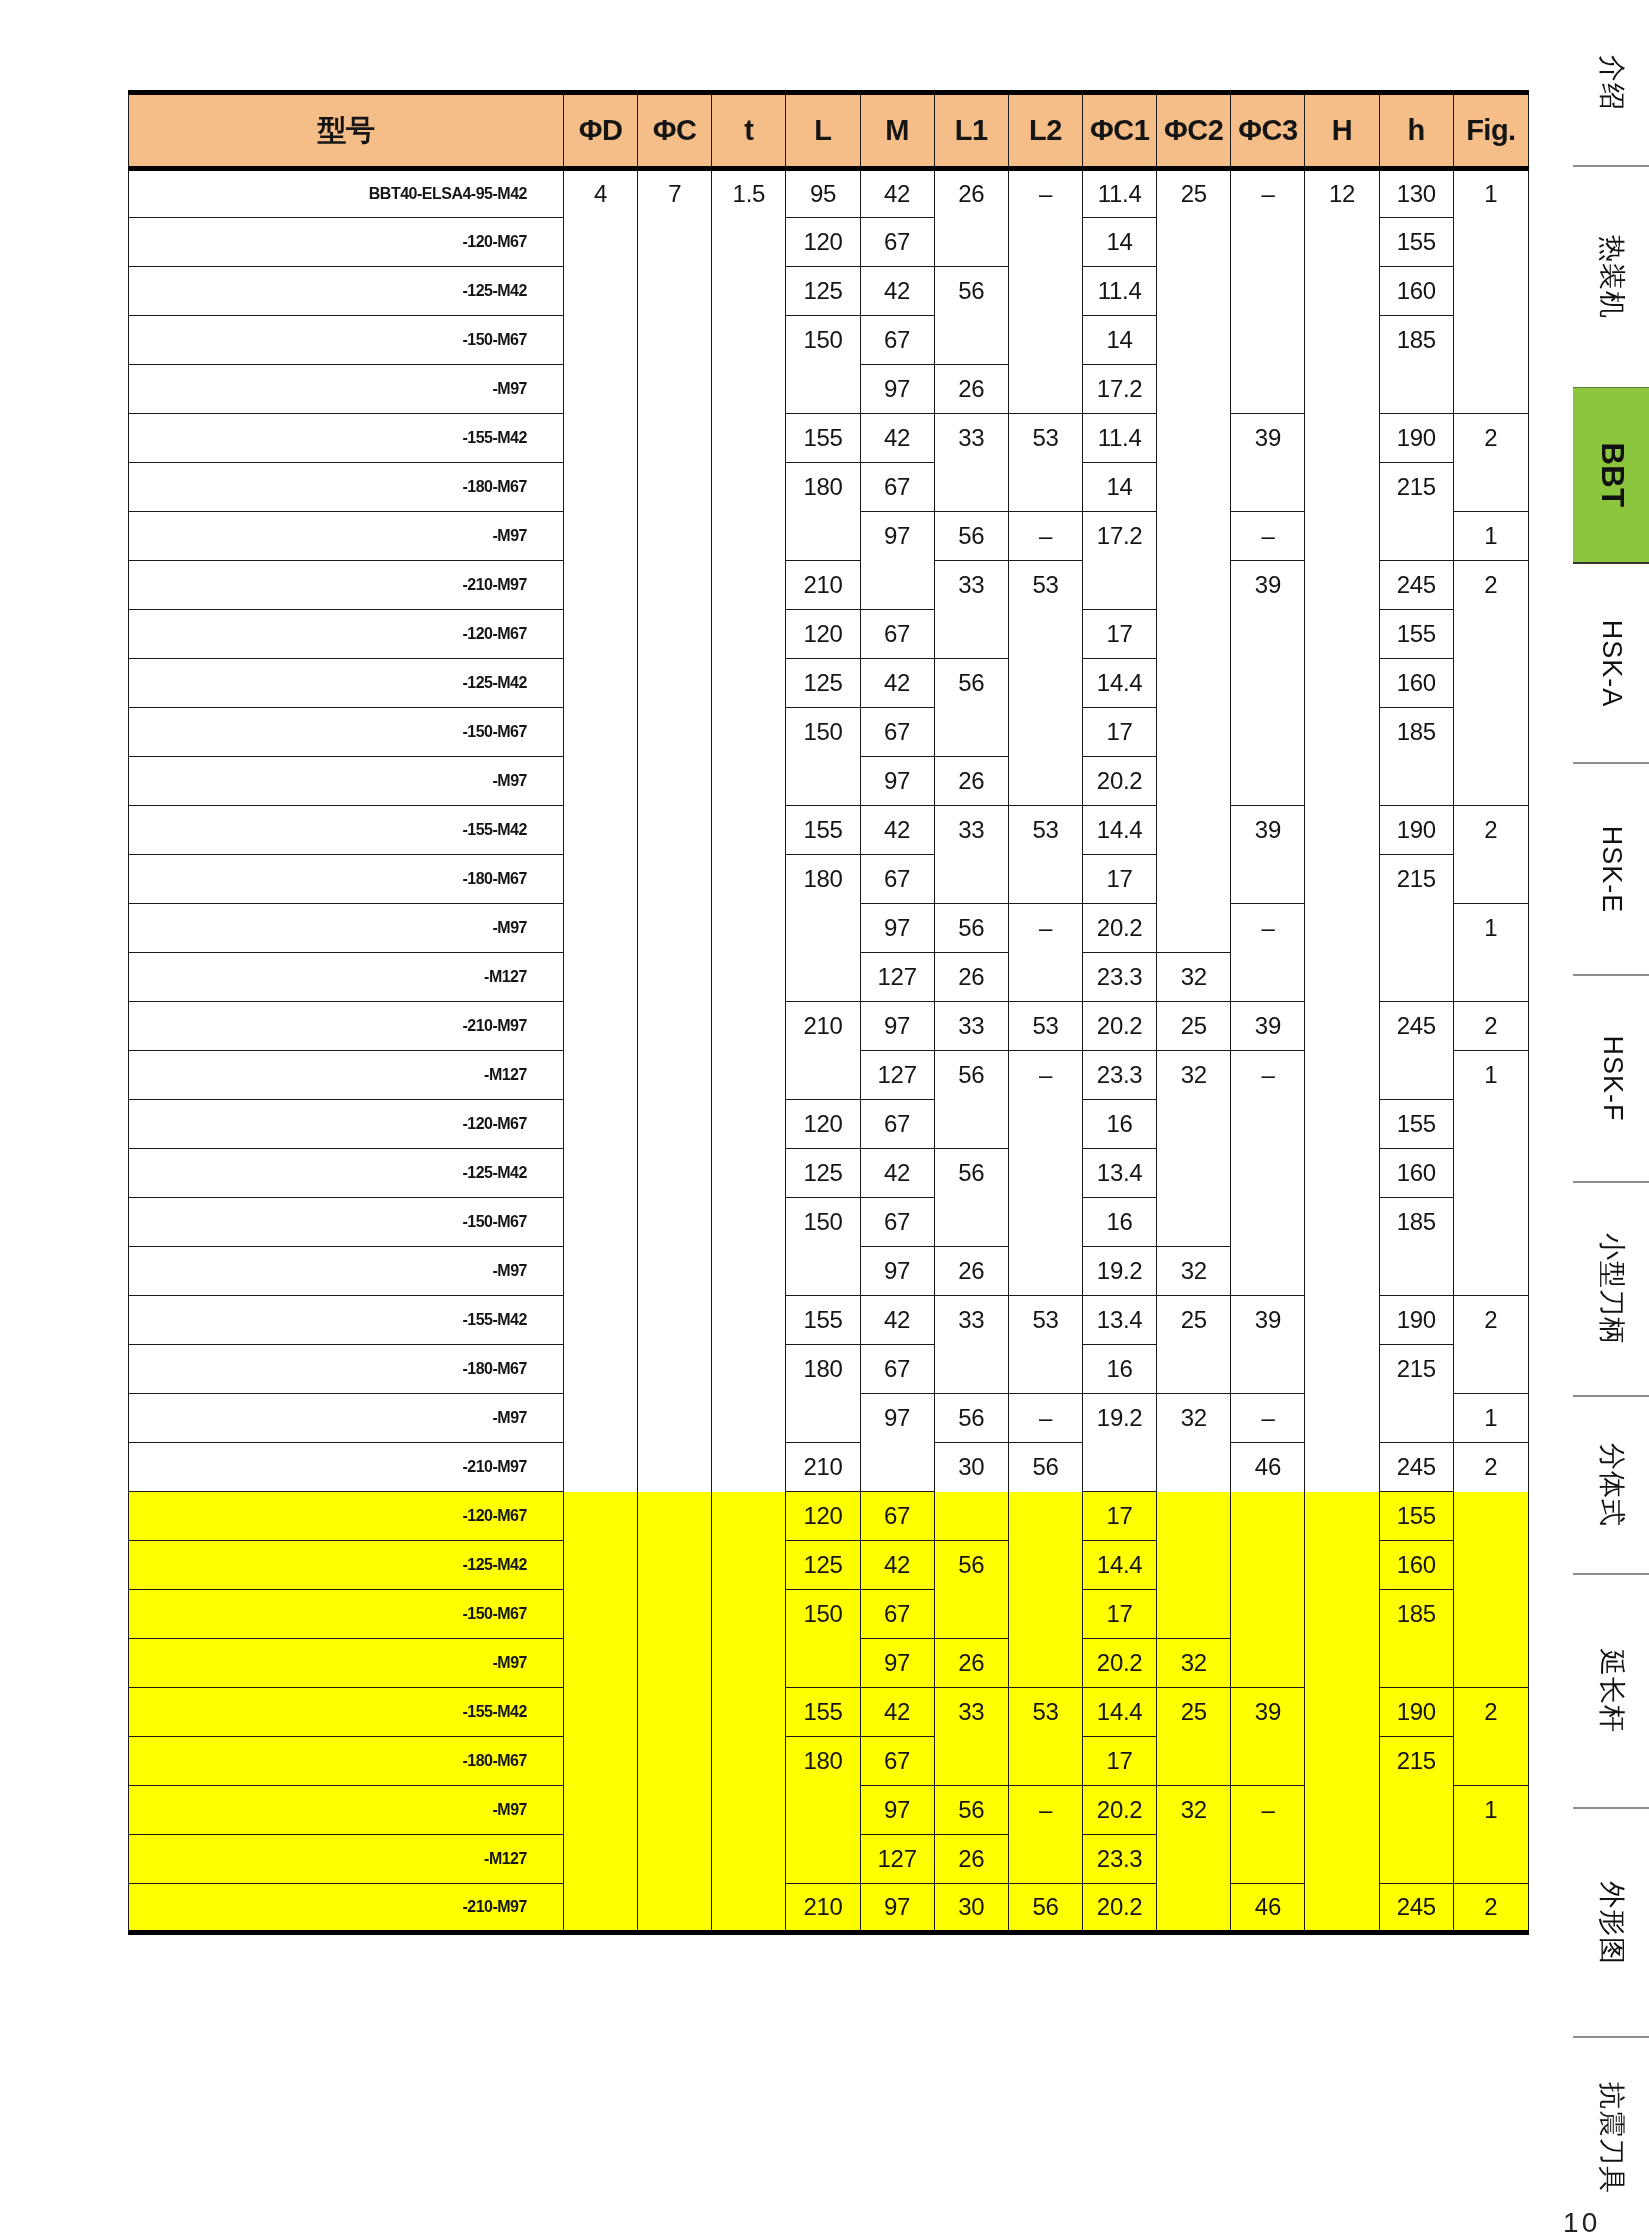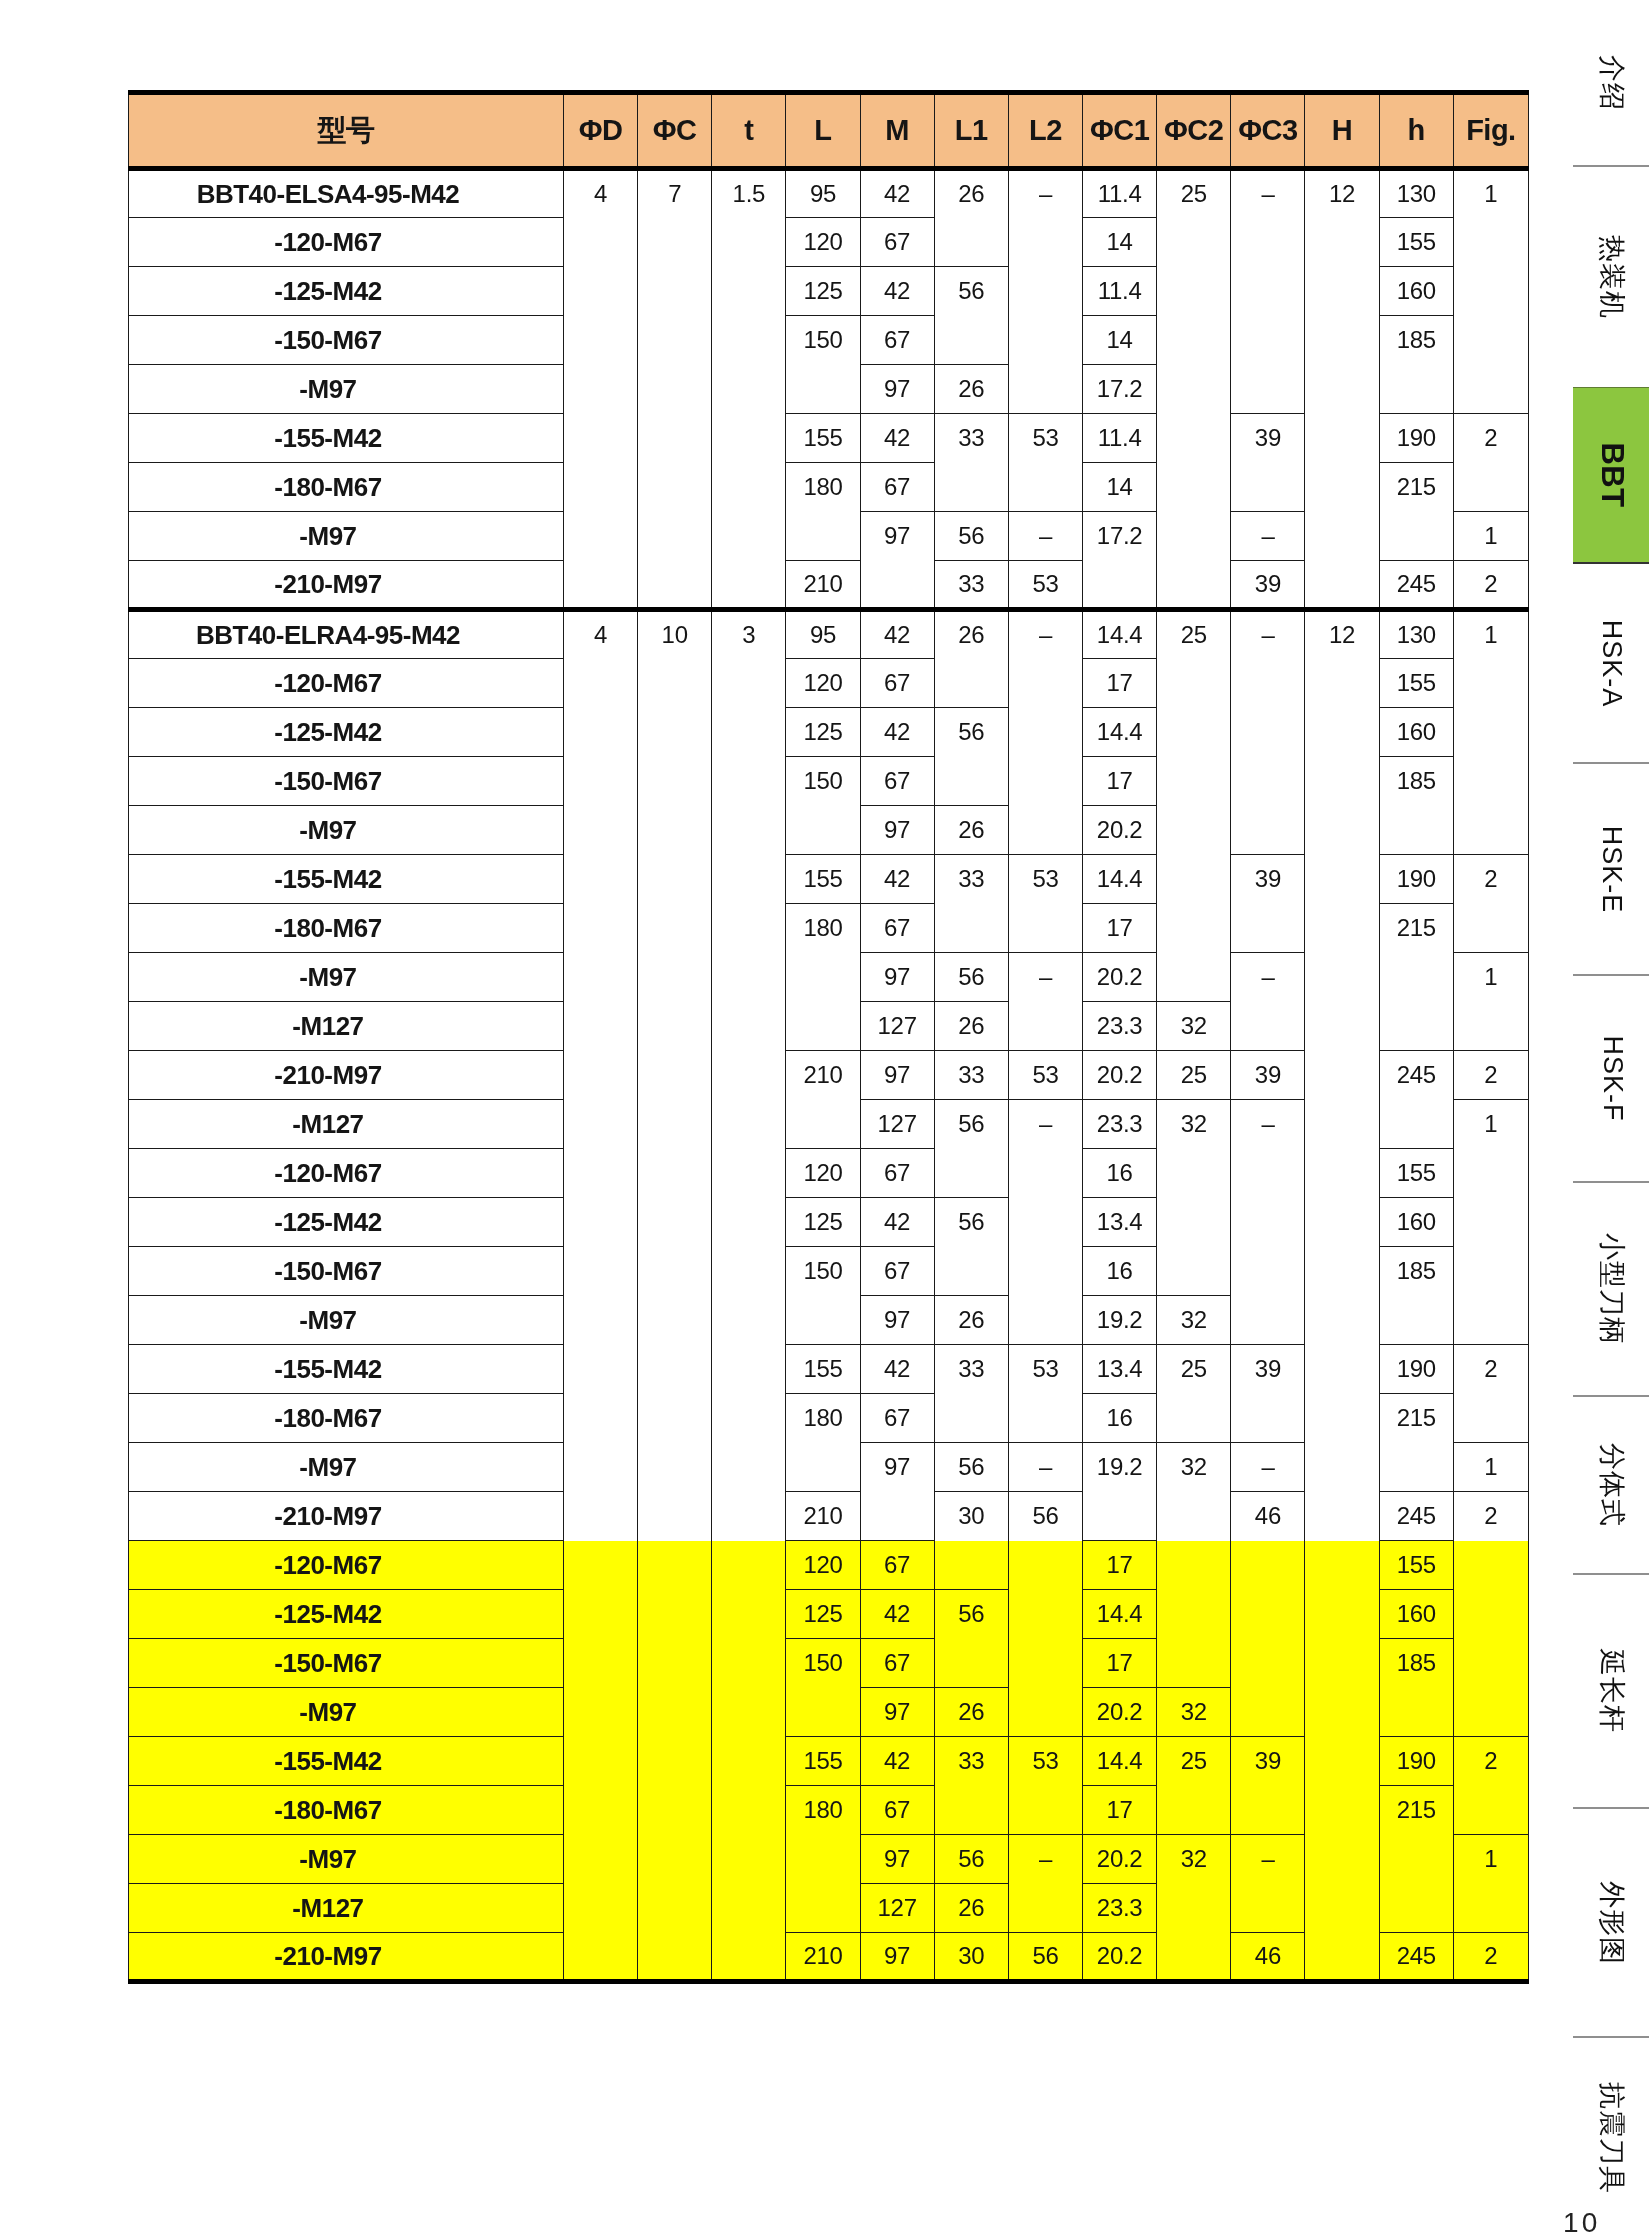--- a/index.html
+++ b/index.html
@@ -38,24 +38,24 @@
   }
   .spec-table td{
     border-left:1.6px solid var(--line);
     border-right:1.6px solid var(--line);
     height:49px;
     font-size:24px;
     vertical-align:middle;
     background:#ffffff;
   }
   .spec-table td.model{
-    text-align:center;
+    text-align:right;
     padding-right:36px;
     font-weight:700;
-    font-size:26px;
+    font-size:16px;
     letter-spacing:-0.5px;
     white-space:nowrap;
   }
   .spec-table td.num{
     text-align:center;
     letter-spacing:-0.3px;
   }
   .spec-table td.bt{border-top:1.6px solid var(--line);}
   .spec-table tr.group-start td{border-top:5.7px solid var(--thick);}
   .spec-table tr.hl td{background:var(--highlight-bg);}
@@ -274,36 +274,20 @@
           <td class="num"></td>
           <td class="num bt">33</td>
           <td class="num bt">53</td>
           <td class="num"></td>
           <td class="num"></td>
           <td class="num bt">39</td>
           <td class="num"></td>
           <td class="num bt">245</td>
           <td class="num bt">2</td>
         </tr>
-        <tr class="group-start">
-          <td class="model">BBT40-ELRA4-95-M42</td>
-          <td class="num">4</td>
-          <td class="num">10</td>
-          <td class="num">3</td>
-          <td class="num">95</td>
-          <td class="num">42</td>
-          <td class="num">26</td>
-          <td class="num">–</td>
-          <td class="num">14.4</td>
-          <td class="num">25</td>
-          <td class="num">–</td>
-          <td class="num">12</td>
-          <td class="num">130</td>
-          <td class="num">1</td>
-        </tr>
         <tr>
           <td class="model bt">-120-M67</td>
           <td class="num"></td>
           <td class="num"></td>
           <td class="num"></td>
           <td class="num bt">120</td>
           <td class="num bt">67</td>
           <td class="num"></td>
           <td class="num"></td>
           <td class="num bt">17</td>

